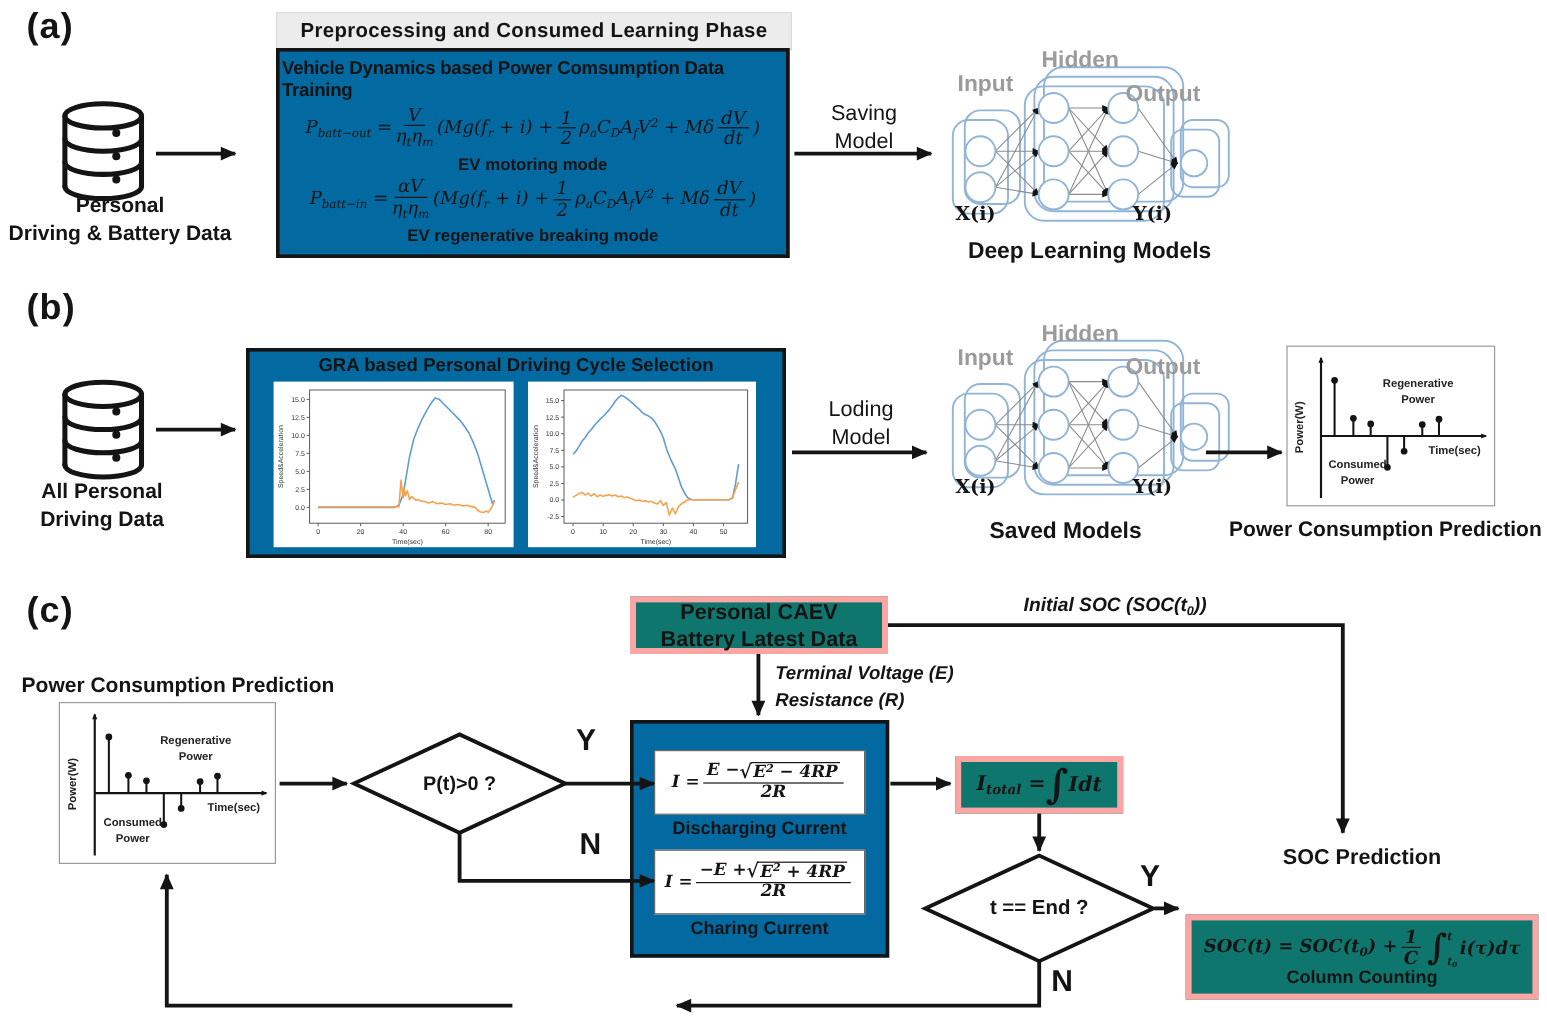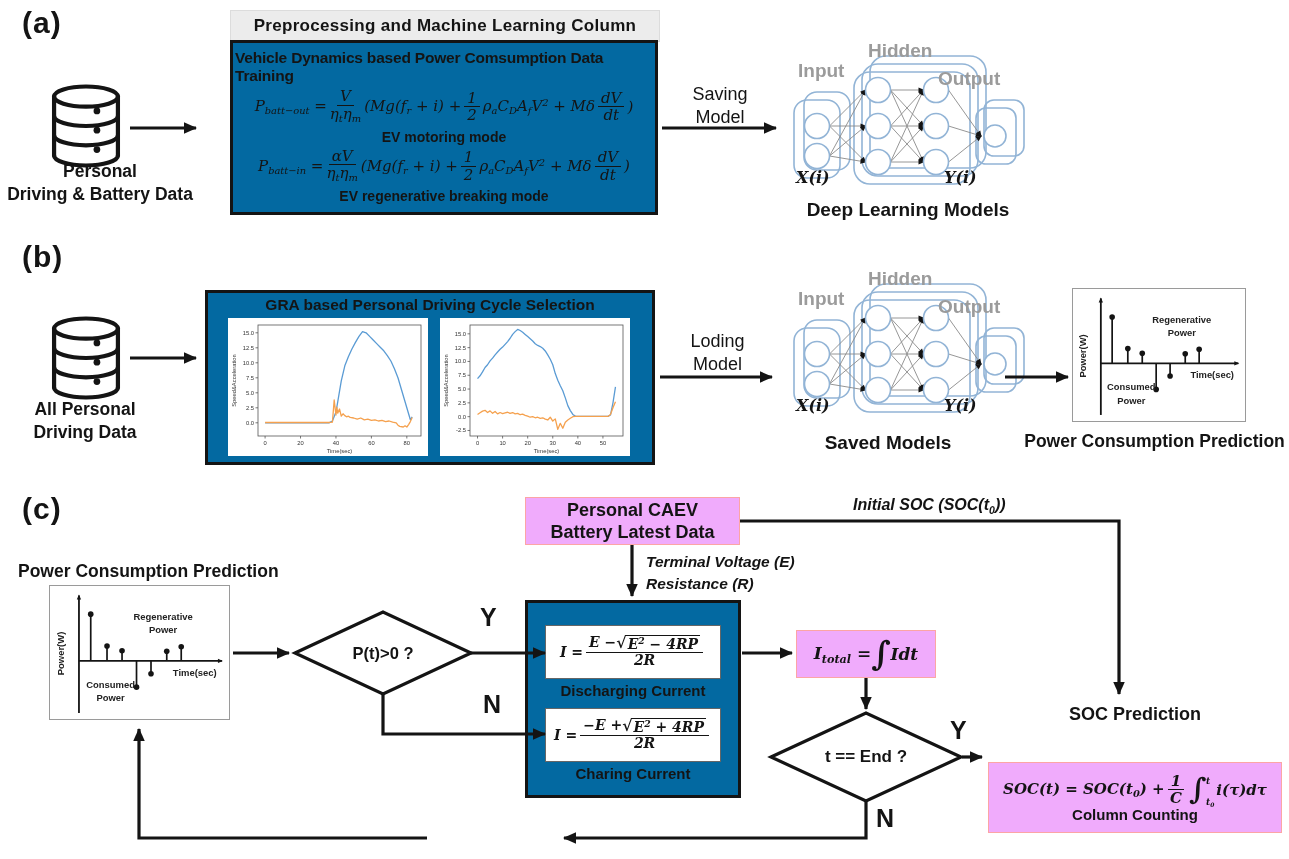--- a/index.html
+++ b/index.html
@@ -8,36 +8,36 @@
   .abs{position:absolute}
   .b{font-weight:bold}
   .ctr{display:flex;align-items:center;justify-content:center;text-align:left}
   .panel-label{font-size:30px;font-weight:bold;letter-spacing:1px}
   .phase-hdr{background:#ececec;border:1px solid #dcdcdc;font-weight:bold;font-size:17px;
              display:flex;align-items:center;justify-content:center;letter-spacing:.3px}
   .main-box{background:#0369a1;border:3px solid #141414;box-sizing:border-box}
   .db-cap{font-weight:bold;font-size:17.5px;line-height:1.3;text-align:center}
   .arrow-cap{font-weight:normal;font-size:18px;line-height:1.25;text-align:center}
   .nn-lab{color:#9b9b9b;font-weight:bold;font-size:19px}
-  .nn-xy{font-family:"DejaVu Serif",serif;font-weight:bold;font-style:italic;font-size:16px}
+  .nn-xy{font-family:"DejaVu Serif",serif;font-weight:bold;font-size:16px}
   .cap{font-weight:bold;font-size:17.5px;text-align:center;white-space:nowrap}
   .eq{font-family:"DejaVu Serif",serif;font-style:italic;display:flex;align-items:center;
       justify-content:center;white-space:nowrap}
   .eq15{font-size:15px}
   .frac{display:inline-flex;flex-direction:column;align-items:center;line-height:1.1;margin:0 3px;vertical-align:middle}
   .frac>.fnum{border-bottom:1.4px solid #141414;padding:0 3px}
   sub,sup{font-size:66%}
   sub{vertical-align:-0.35em}
   sup{vertical-align:0.5em}
   .sqrtw{display:inline-flex;align-items:flex-start}
   .rsign{font-style:normal;font-size:112%;line-height:1.05;margin-right:-1px}
   .rad{border-top:1.5px solid #141414;padding:0 2px}
   .italic-lab{font-style:italic;font-weight:bold;font-size:15.5px;white-space:nowrap}
   .yn{font-size:25px;font-weight:bold}
-  .flowbox{background:#f0abfc;border:1px solid #fca5a5;box-sizing:border-box;display:flex;
+  .flowbox{background:#0f766e;border:5px solid #fca5a5;box-sizing:border-box;display:flex;
            flex-direction:column;align-items:center;justify-content:center}
   .innerbox{border:1.5px solid #666;background:#fff;box-sizing:border-box;display:flex;
             align-items:center;justify-content:center}
   .small-cap{font-weight:bold;font-size:15px;text-align:center}
   .intw{display:inline-flex;align-items:center;margin:0 2px}
   .isym{font-size:195%;line-height:.85}
   .ilims{display:inline-flex;flex-direction:column;justify-content:space-between;height:32px;
          font-size:60%;line-height:1;transform:translateY(3px)}
   .modelab{font-weight:bold;font-size:14px;text-align:center}
   .chart-svg{background:#fff}
@@ -86,21 +86,21 @@
       </g>
       <circle cx="58" cy="32" r="4" fill="#141414" stroke="none"></circle>
       <circle cx="58" cy="55" r="4" fill="#141414" stroke="none"></circle>
       <circle cx="58" cy="78" r="4" fill="#141414" stroke="none"></circle>
     </svg>
   <div class="abs db-cap" style="left:0;top:160px;width:200px">
     <div>Personal</div>
     <div>Driving &amp; Battery Data</div>
   </div>
 
-  <div class="abs phase-hdr" style="left:230px;top:10px;width:428px;height:30px">Preprocessing and Machine Learning Column</div>
+  <div class="abs phase-hdr" style="left:230px;top:10px;width:428px;height:30px">Preprocessing and Consumed Learning Phase</div>
 
   <div class="abs main-box" style="left:230px;top:40px;width:428px;height:175px;display:flex;flex-direction:column;justify-content:space-between;align-items:center;padding:6px 2px 8px">
     <div class="b" style="font-size:15.5px;letter-spacing:-0.2px">Vehicle Dynamics based Power Comsumption Data Training</div>
     <div class="eq eq15">
       <span class="mt">P<sub>batt−out</sub> =</span>
       <span class="frac">
           <span class="fnum mt">V</span>
           <span class="mt">η<sub>t</sub>η<sub>m</sub></span>
         </span>
       <span class="mt">(Mg(f<sub>r</sub> + i) +</span>

